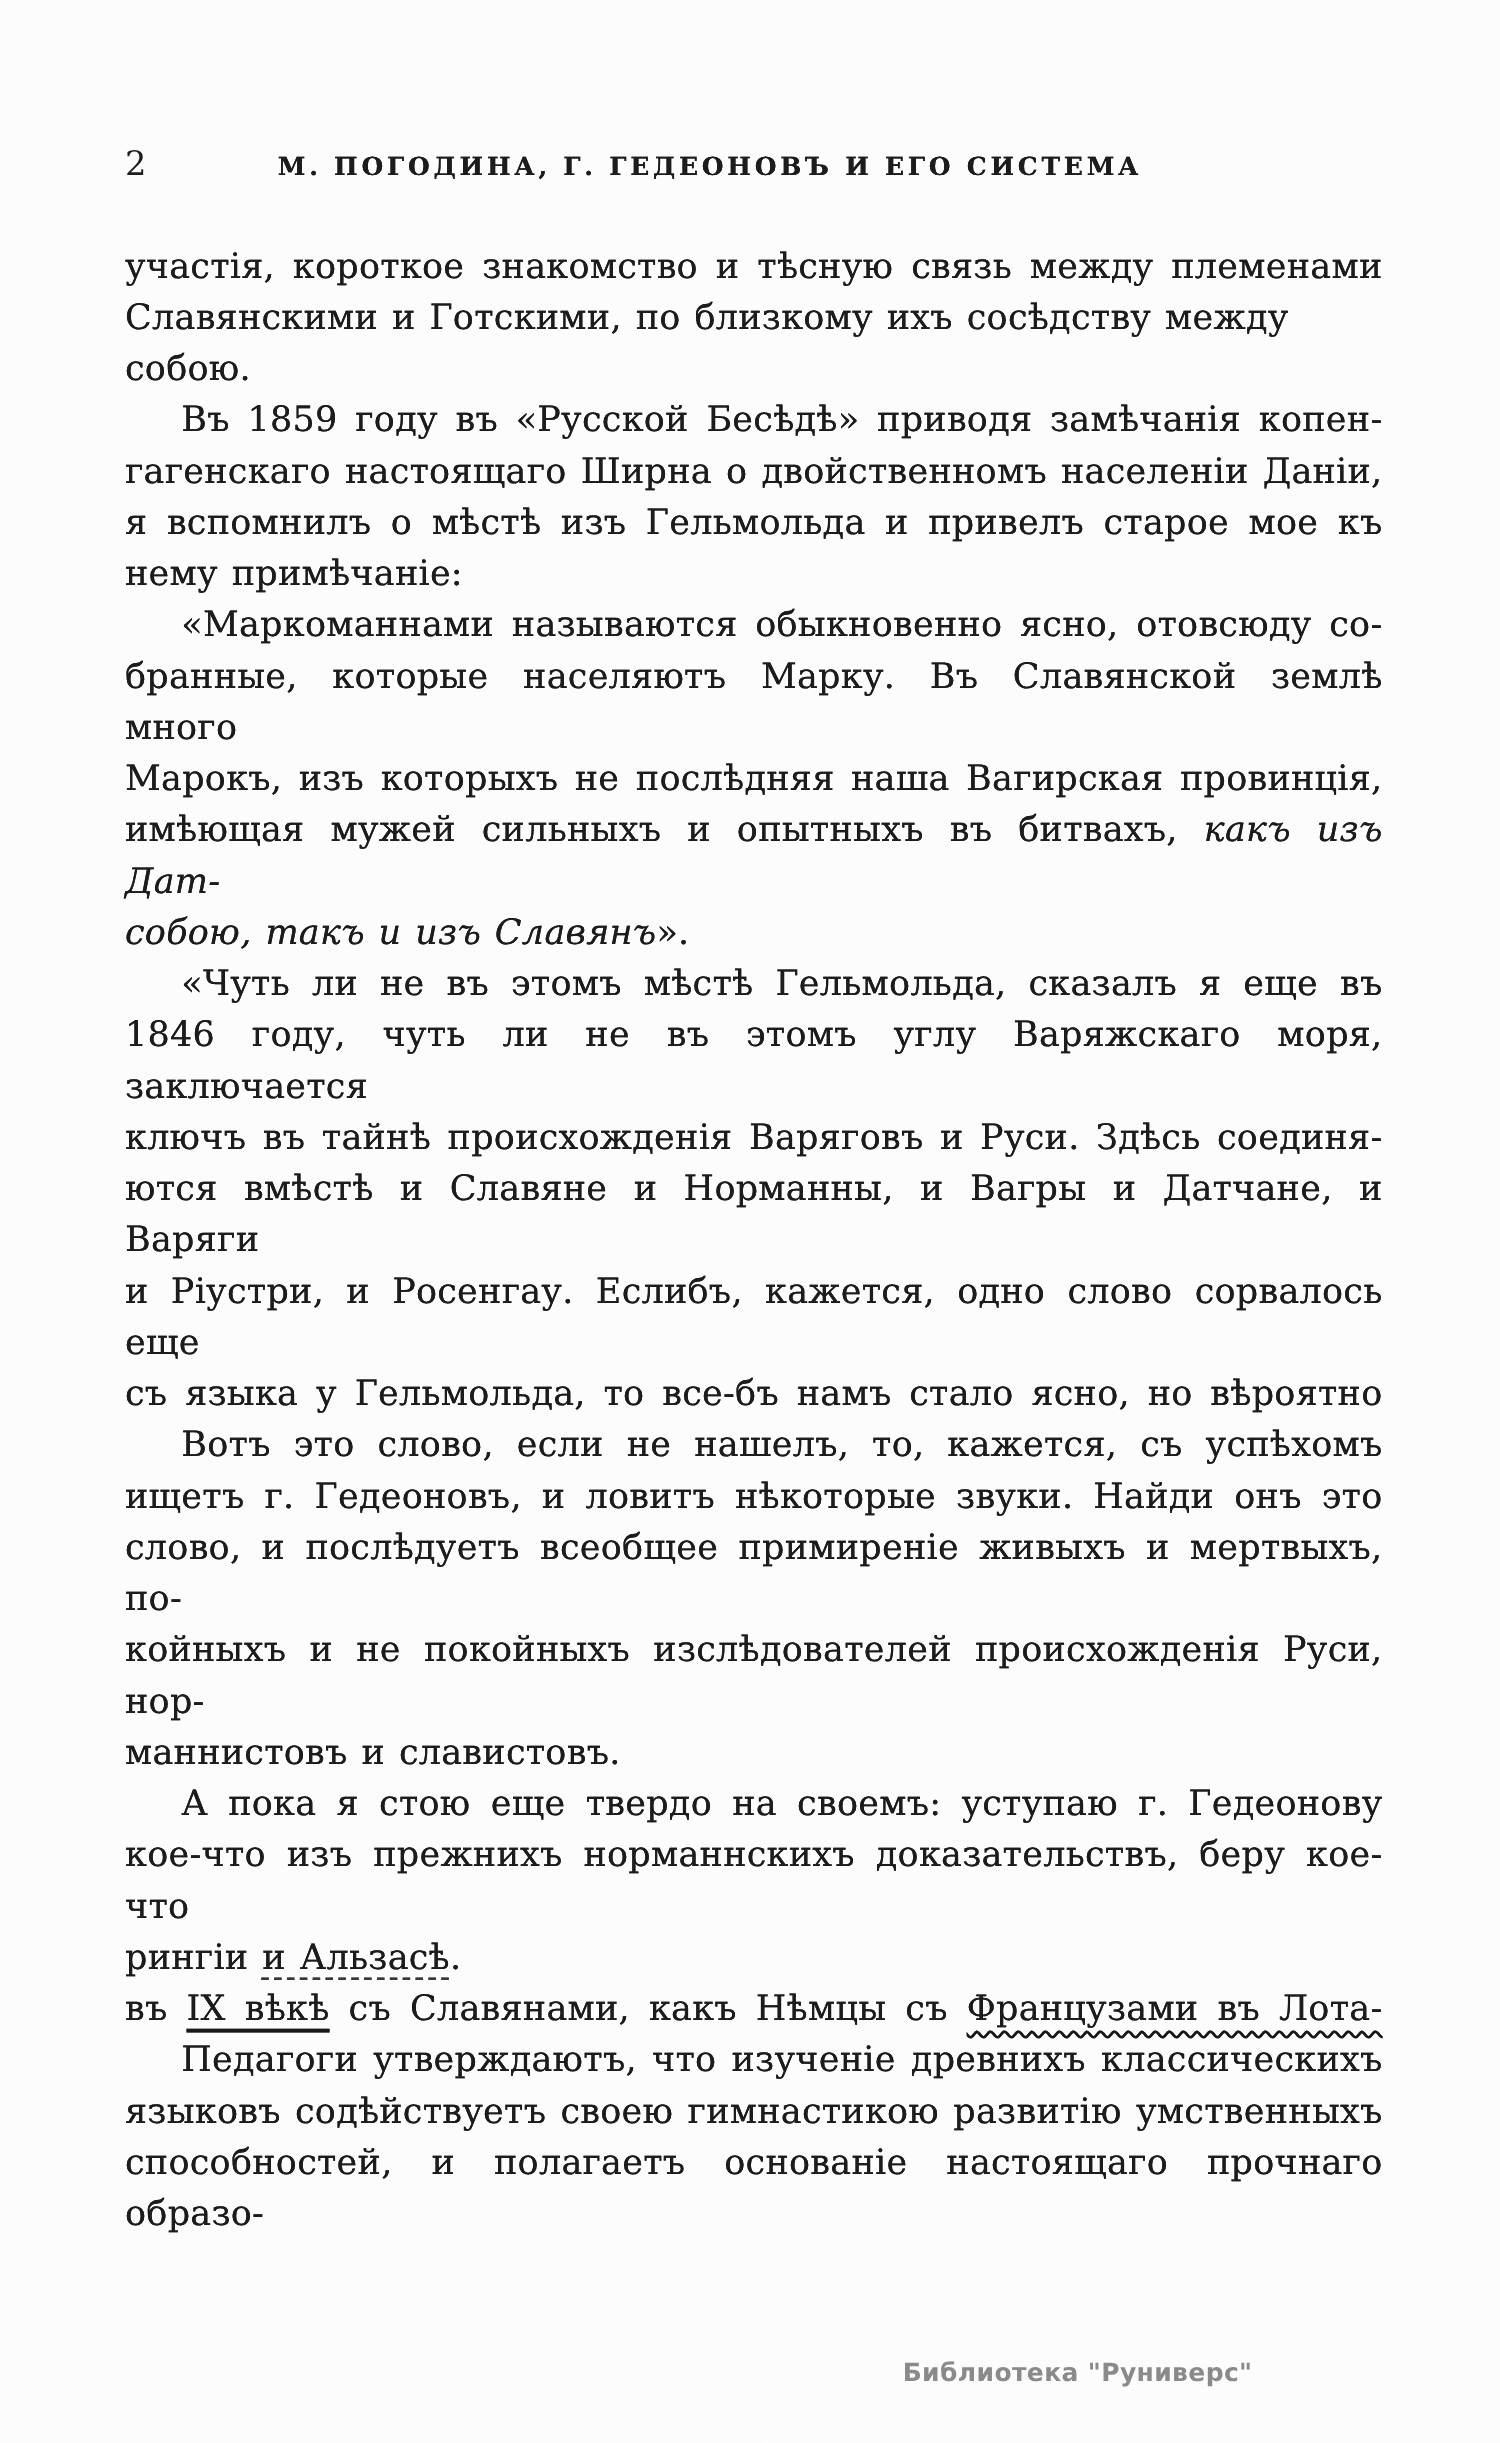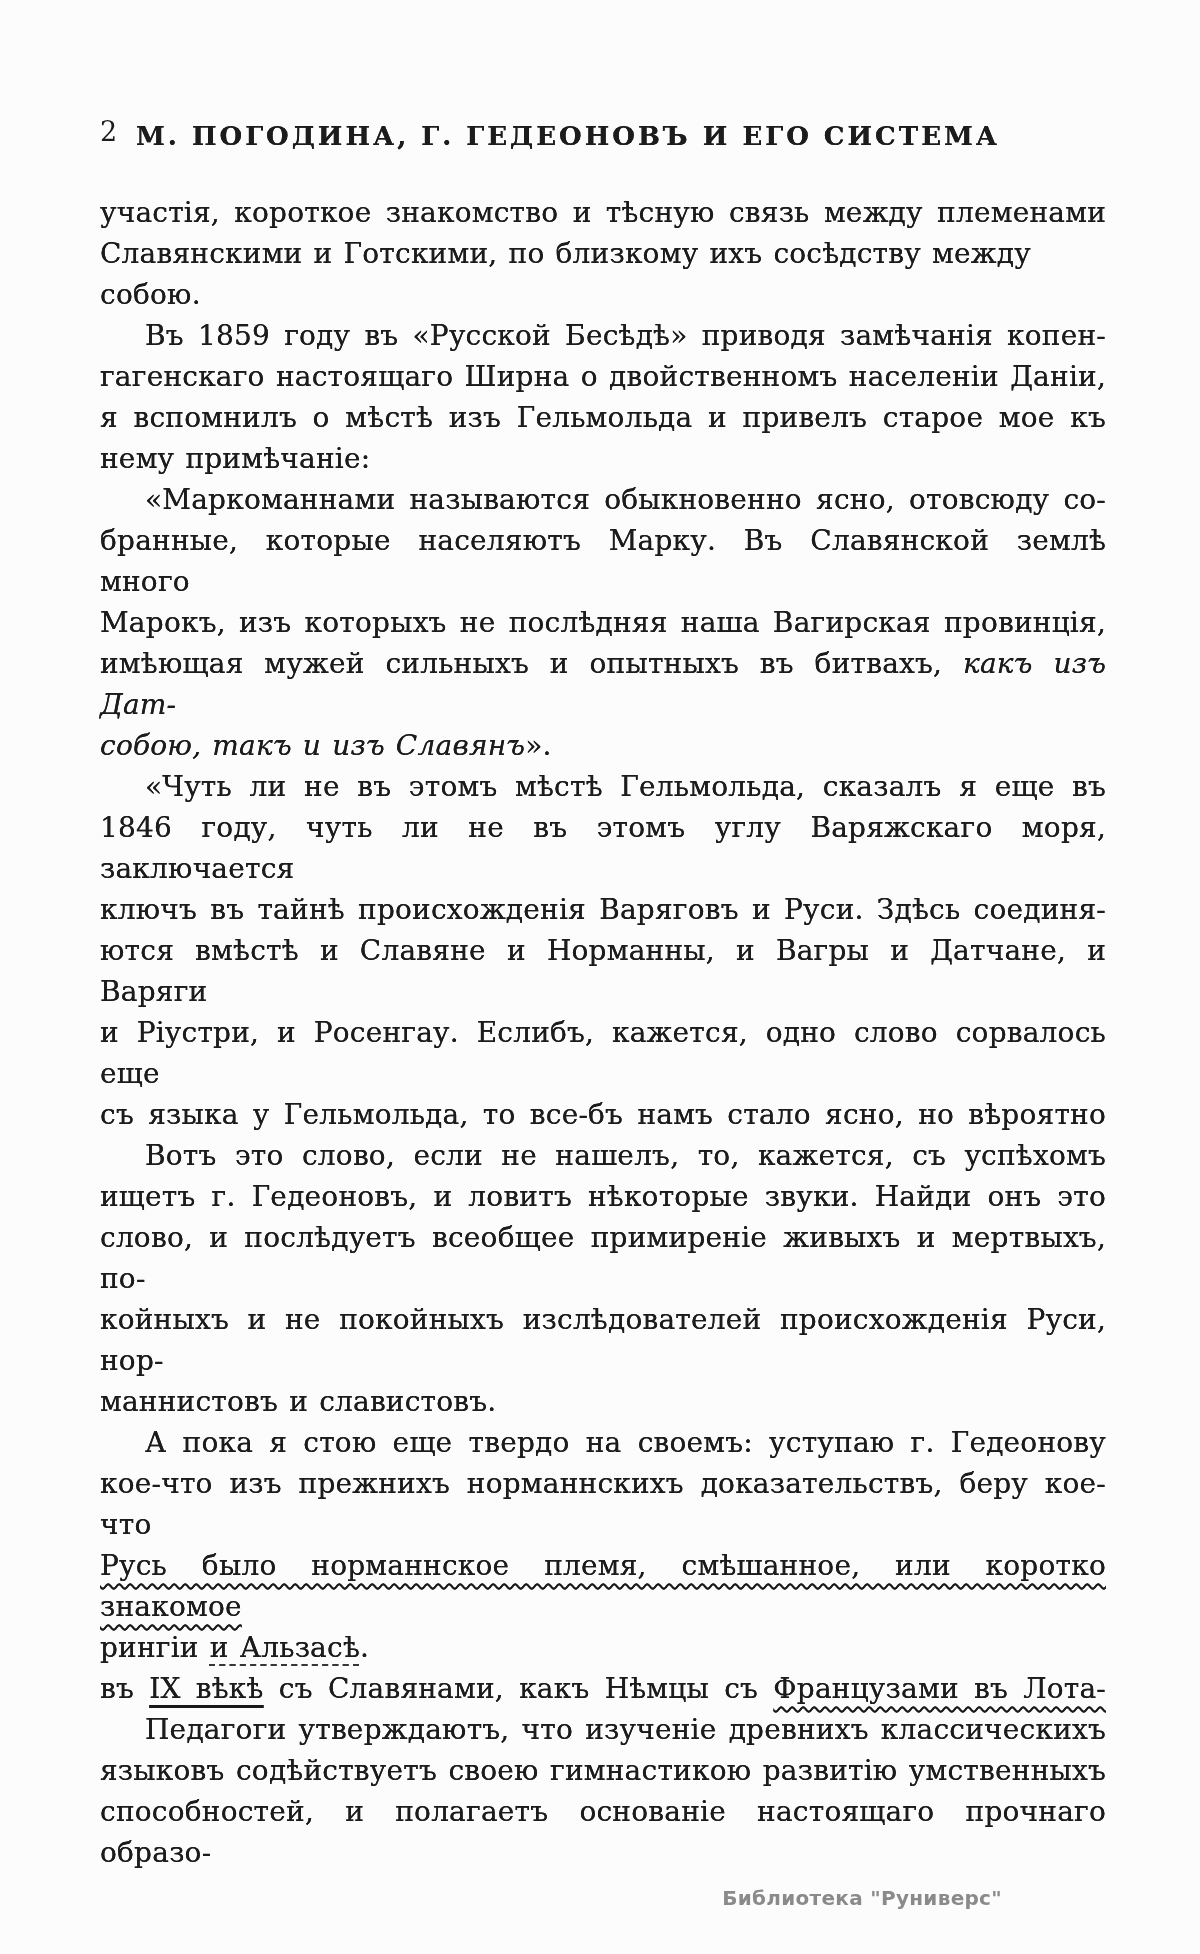--- a/index.html
+++ b/index.html
@@ -20,21 +20,21 @@
     letter-spacing: 1px;
   }
   .running-title {
     position: absolute;
     left: 100px;
     top: 121px;
     width: 1006px;
     padding-right: 70px;
     box-sizing: border-box;
     text-align: center;
-    font-size: 26px;
+    font-size: 20px;
     font-weight: bold;
     letter-spacing: 3px;
     white-space: nowrap;
     text-shadow: 0 0 0.4px currentColor;
   }
   .text-block {
     position: absolute;
     left: 100px;
     top: 192px;
     width: 1006px;
@@ -121,21 +121,20 @@
       <div class="para indent">
         <div class="line j"><span>Вотъ это слово, если не нашелъ, то, кажется, съ успѣхомъ</span></div>
         <div class="line j"><span>ищетъ г. Гедеоновъ, и ловитъ нѣкоторые звуки. Найди онъ это</span></div>
         <div class="line j"><span>слово, и послѣдуетъ всеобщее примиреніе живыхъ и мертвыхъ, по-</span></div>
         <div class="line j"><span>койныхъ и не покойныхъ изслѣдователей происхожденія Руси, нор-</span></div>
         <div class="line"><span>маннистовъ и славистовъ.</span></div>
       </div>
       <div class="para indent">
         <div class="line j"><span>А пока я стою еще твердо на своемъ: уступаю г. Гедеонову</span></div>
         <div class="line j"><span>кое-что изъ прежнихъ норманнскихъ доказательствъ, беру кое-что</span></div>
-        <div class="line j"><span class="u-wavy">Русь было норманнское племя, смѣшанное, или коротко знакомое</span></div>
         <div class="line"><span>рингіи </span><span class="u-dashed">и Альзасѣ</span><span>.</span></div>
         <div class="line j"><span>въ </span><span class="u-solid">IX вѣкѣ</span><span> съ Славянами, какъ Нѣмцы съ </span><span class="u-wavy">Французами въ Лота-</span></div>
       </div>
       <div class="para indent">
         <div class="line j"><span>Педагоги утверждаютъ, что изученіе древнихъ классическихъ</span></div>
         <div class="line j"><span>языковъ содѣйствуетъ своею гимнастикою развитію умственныхъ</span></div>
         <div class="line j"><span>способностей, и полагаетъ основаніе настоящаго прочнаго образо-</span></div>
       </div>
     </div>
   <div class="watermark">Библиотека "Руниверс"</div>

